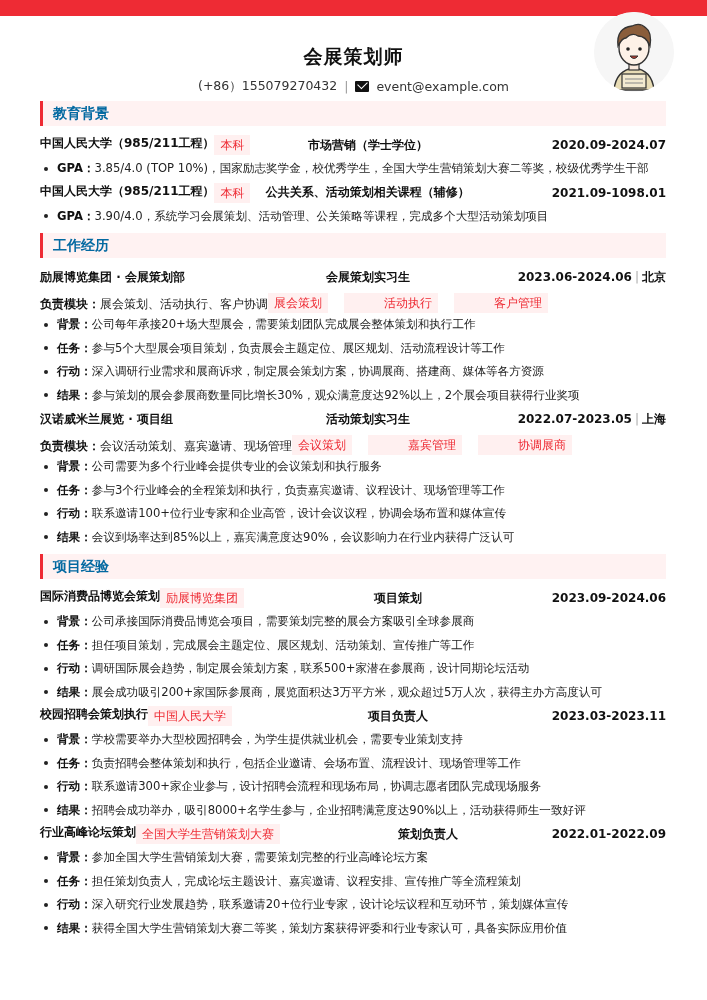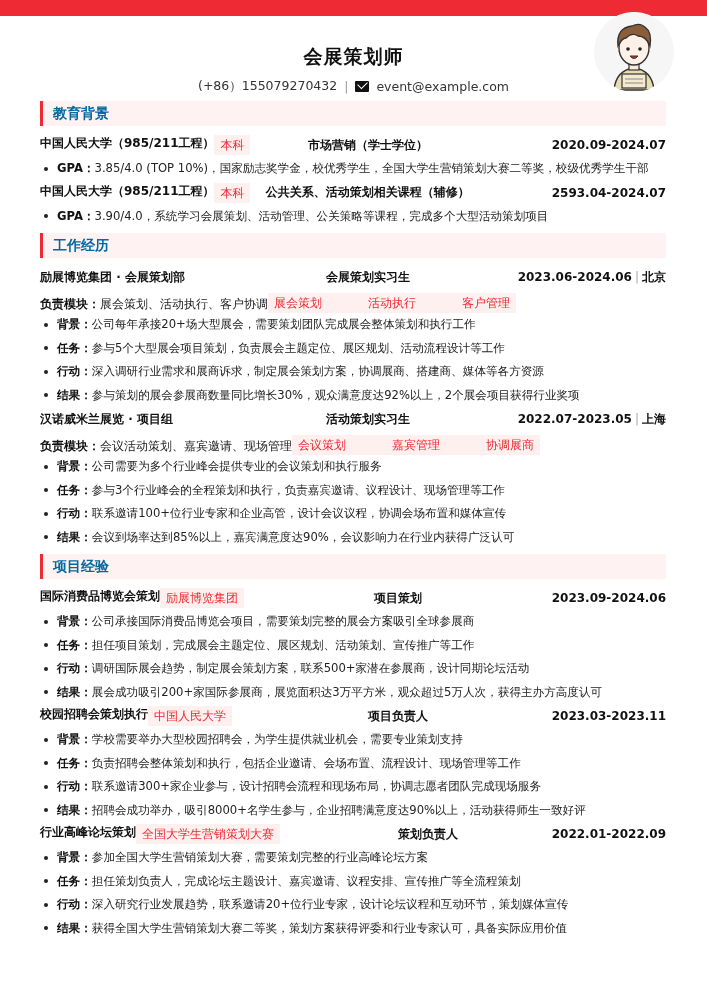--- a/index.html
+++ b/index.html
@@ -22,21 +22,21 @@
   .section-head { height: 25px; background: #fff2f2; border-left: 3px solid #ee2b34; display: flex; align-items: center; padding-left: 10px; margin-bottom: 7px; }
   .section-title { font-size: 14px; font-weight: bold; color: #0369a1; }
 
   .row3 { display: flex; align-items: center; height: 24px; font-size: 12px; font-weight: bold; color: #111; }
   .row3 .c1 { width: 230px; display: flex; white-space: nowrap; }
   .row3 .c2 { flex: 1; text-align: center; white-space: nowrap; }
   .row3 .c3 { width: 200px; text-align: right; white-space: nowrap; }
   .row3 .c3 .vsep { color: #aaa; font-weight: normal; margin: 0 3px; }
 
   .tag { display: inline-block; background: #fff0f0; color: #ee2b34; font-weight: normal; font-size: 12px; padding: 2px 6px; line-height: 16px; }
-  .tag.plain { margin-left: 0; padding-left: 40px; }
+  .tag.plain { margin-left: 16px; padding-left: 40px; }
 
   .modules { display: flex; align-items: flex-end; height: 24px; font-size: 12px; color: #222; white-space: nowrap; }
   .modules b { color: #111; }
 
   .bullet { display: flex; align-items: center; height: 23.5px; font-size: 11.6px; color: #222; padding-left: 4px; white-space: nowrap; }
   .bullet .dot { width: 4px; height: 4px; background: #222; border-radius: 50%; margin-right: 9px; flex-shrink: 0; }
   .bullet b { color: #111; }
 
   .gap-sec { height: 5px; }
 </style>
@@ -99,21 +99,21 @@
     </div>
   </div>
 
   <div>
     <div class="row3">
       <div class="c1">
         <span>中国人民大学（985/211工程）</span>
         <span class="tag">本科</span>
       </div>
       <div class="c2">公共关系、活动策划相关课程（辅修）</div>
-      <div class="c3">2593.04-2024.07</div>
+      <div class="c3">2021.09-1098.01</div>
     </div>
     <div class="bullet">
       <span class="dot"></span>
       <b>GPA：</b>
       <span>3.90/4.0，系统学习会展策划、活动管理、公关策略等课程，完成多个大型活动策划项目</span>
     </div>
   </div>
 
   <div class="gap-sec"></div>
 

